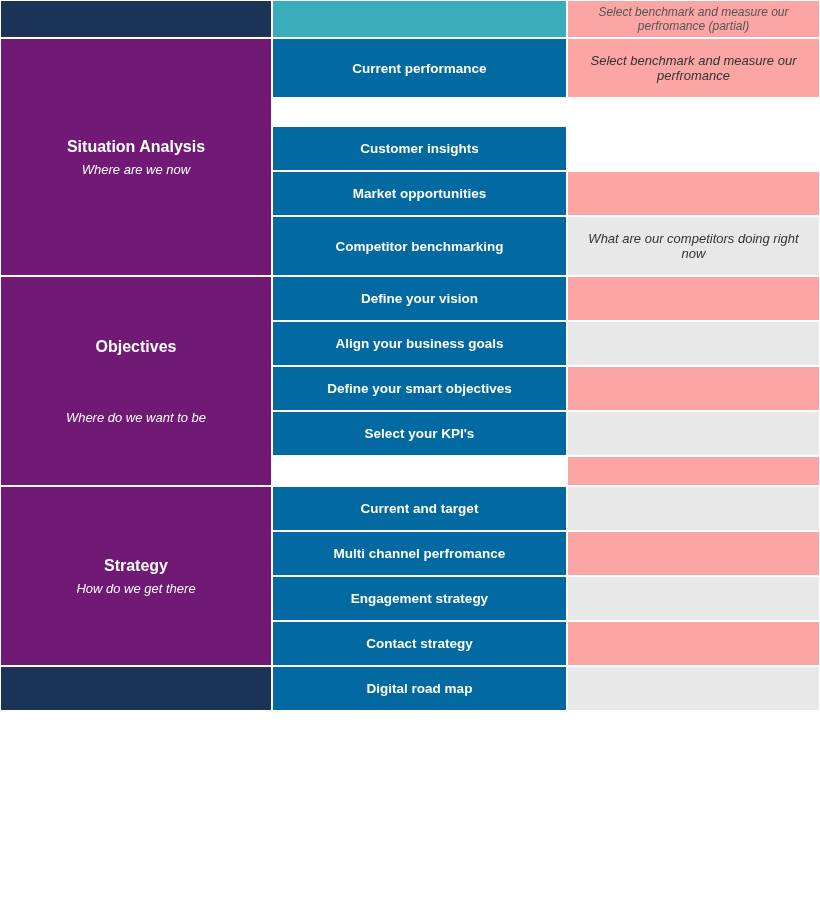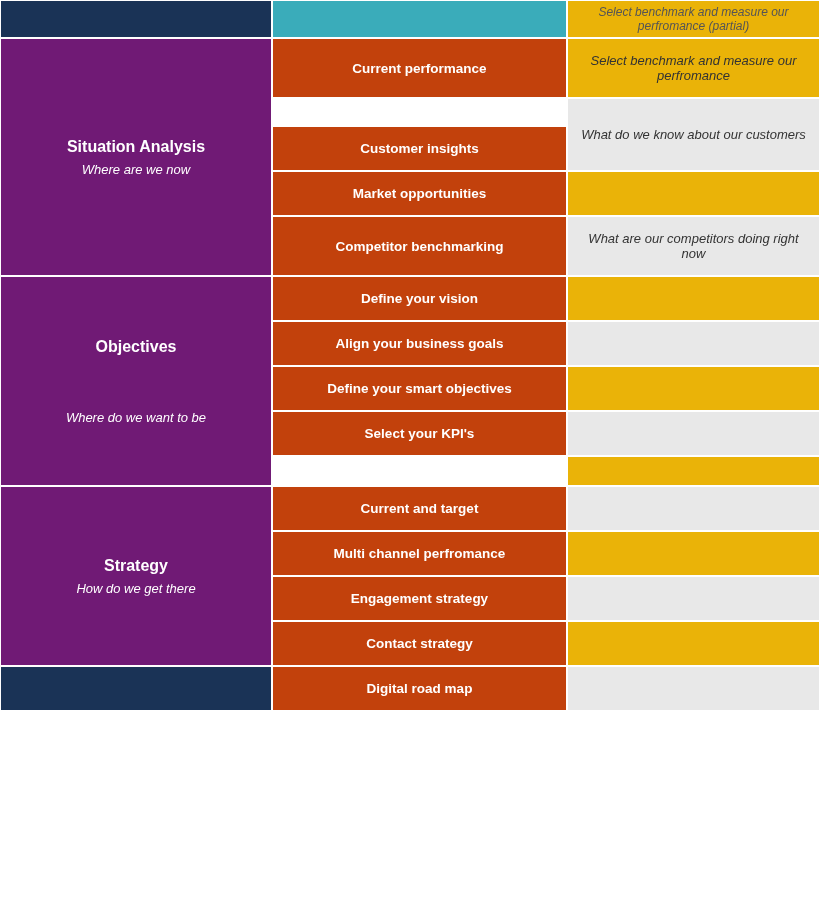--- a/index.html
+++ b/index.html
@@ -54,33 +54,33 @@
       justify-content: center;
       text-align: center;
       padding: 14px 10px;
       color: #fff;
       font-weight: bold;
       font-size: 13.5px;
       border: 1px solid #fff;
     }
 
     .middle-cell.teal {
-      background-color: #c2410c;
+      background-color: #0369a1;
     }
 
     .right-cell {
       display: flex;
       align-items: center;
       justify-content: center;
       text-align: center;
       padding: 14px 10px;
       font-size: 13px;
       font-style: italic;
       color: #333;
-      background-color: #eab308;
+      background-color: #fca5a5;
       border: 1px solid #fff;
     }
 
     .right-cell.light-bg {
       background-color: #e8e8e8;
     }
 
     
     .span-4 {
       grid-row: span 4;
@@ -130,23 +130,20 @@
   <div class="middle-cell teal" style="grid-column:2; grid-row:2;">
     <span>Current performance</span>
   </div>
   <div class="right-cell" style="grid-column:3; grid-row:2;">
     <span style="font-style:italic;">Select benchmark and measure our perfromance</span>
   </div>
 
   <div class="middle-cell teal" style="grid-column:2; grid-row:3;margin-top:28px;">
     <span>Customer insights</span>
   </div>
-  <div class="right-cell light-bg" style="grid-column:3; grid-row:3;">
-    <span style="font-style:italic;">What do we know about our customers</span>
-  </div>
 
   <div class="middle-cell teal" style="grid-column:2; grid-row:4;">
     <span>Market opportunities</span>
   </div>
   <div class="right-cell" style="grid-column:3; grid-row:4;">
     <span></span>
   </div>
 
   <div class="middle-cell teal" style="grid-column:2; grid-row:5;">
     <span>Competitor benchmarking</span>

